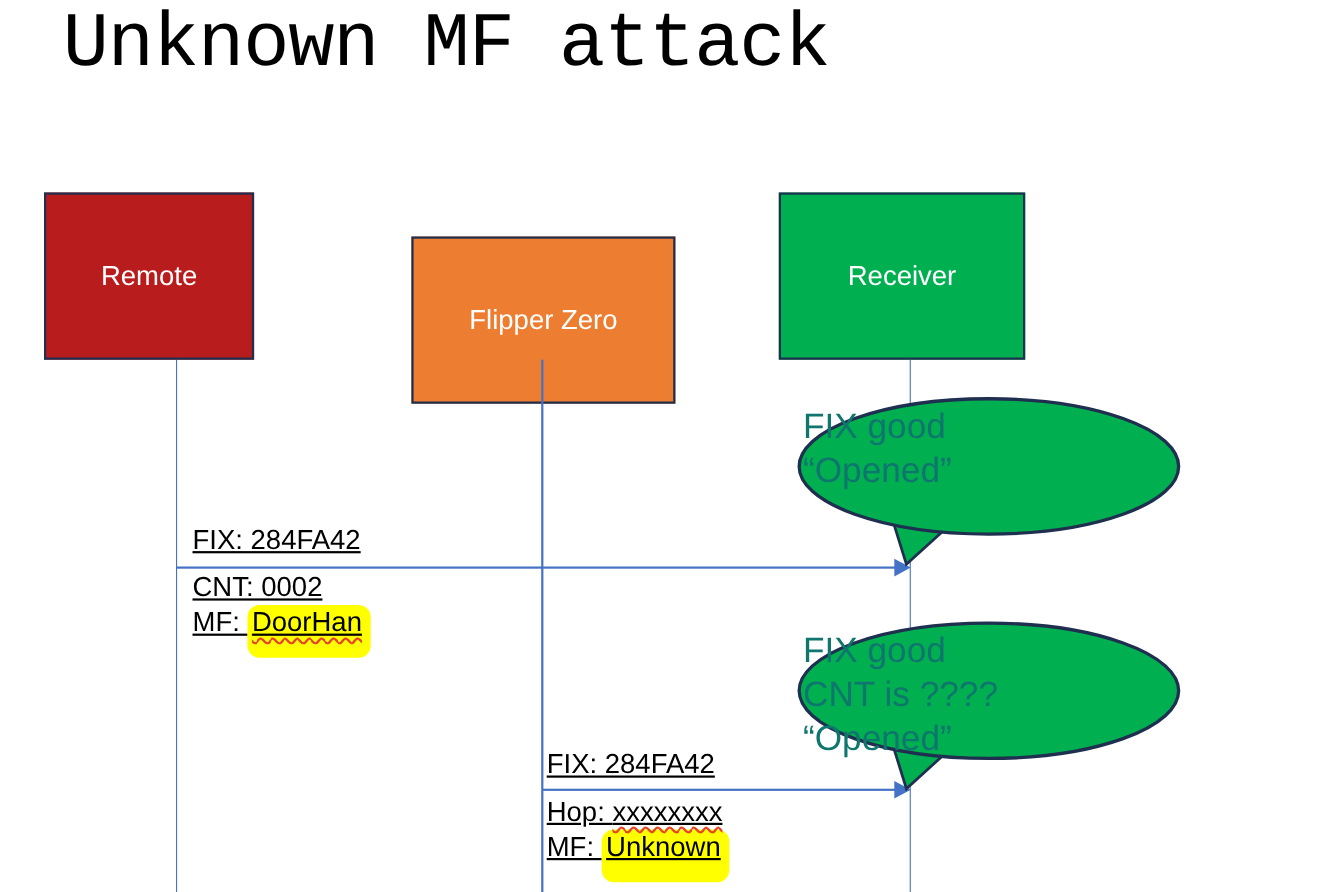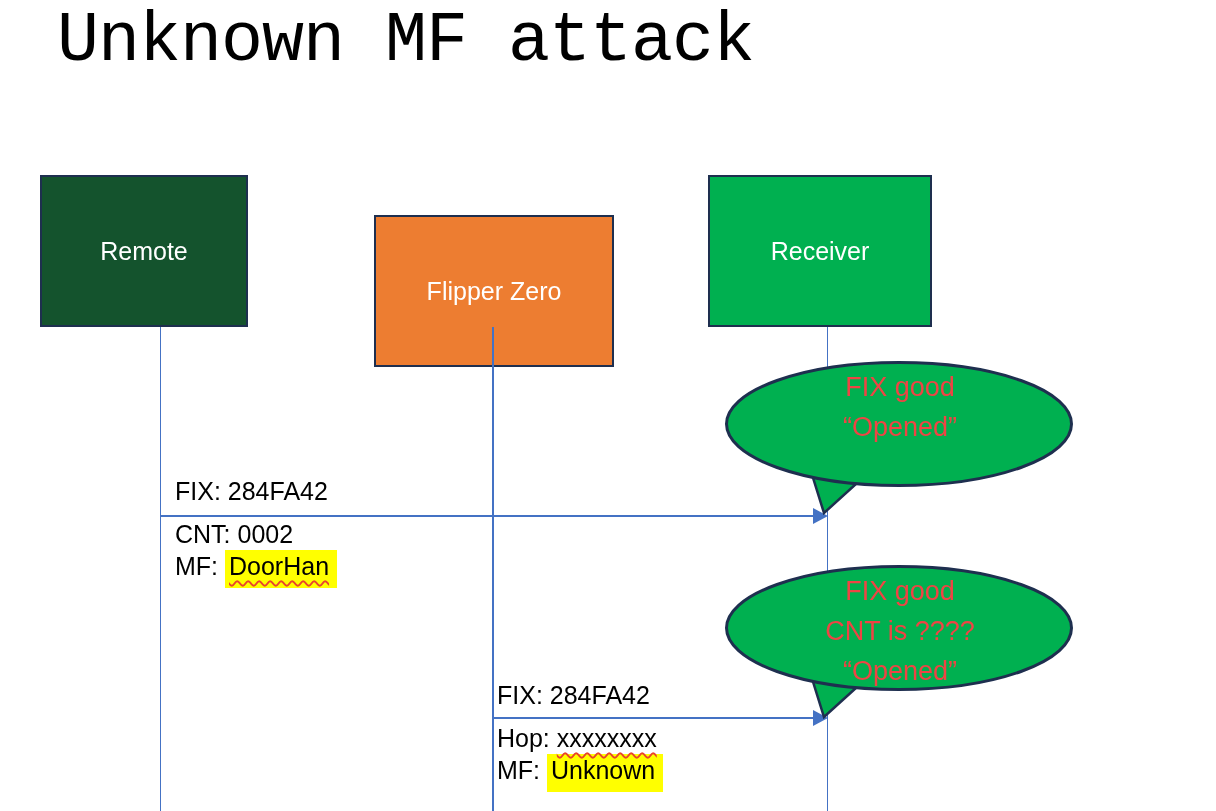--- a/index.html
+++ b/index.html
@@ -19,21 +19,21 @@
   }
 
   
   .actor-box{
     position:absolute;top:175px;height:152px;
     border:2.5px solid #1e2f4f;
     box-sizing:border-box;
     display:flex;align-items:center;justify-content:center;
     color:#ffffff;font-size:25px;
   }
-  .actor-remote{left:40px;width:208px;background:#14532d;}
+  .actor-remote{left:40px;width:191px;background:#b91c1c;}
   .actor-flipper{left:374px;width:240px;background:#ED7D31;margin-top:40px;}
   .actor-receiver{left:708px;width:224px;background:#00B050;}
 
   
   .lifeline{
     position:absolute;top:327px;bottom:0;width:1.5px;
     background:#4472C4;z-index:1;
   }
   .lifeline-remote{left:159.5px;}
   .lifeline-flipper{left:492px;}
@@ -50,52 +50,53 @@
     border-top:8px solid transparent;
     border-bottom:8px solid transparent;
     border-left:15px solid #4472C4;
   }
   .arrow1-head{left:813px;top:508px;}
   .arrow2-head{left:813px;top:710px;}
 
   
   .msg-line{
     position:absolute;font-size:25px;color:#000000;
-    white-space:nowrap;z-index:3;
+    white-space:nowrap;z-index:3;text-decoration:underline;
   }
   .m1l1{left:175px;top:477px;}
   .m1l2{left:175px;top:520px;}
   .m1l3{left:175px;top:552px;}
   .m2l1{left:497px;top:681px;}
   .m2l2{left:497px;top:724px;}
   .m2l3{left:497px;top:756px;}
 
   .hl{
     background:#FFFF00;
-    padding:2px 8px 8px 4px;
+    padding:2px 8px 18px 4px;
+    border-radius:11px;
   }
   .squiggle{
     text-decoration-line:underline;
     text-decoration-style:wavy;
     text-decoration-color:#E8442C;
     text-decoration-thickness:1.5px;
     text-underline-offset:5px;
   }
 
   
   .callout{
     position:absolute;width:380px;height:175px;z-index:4;
   }
   .callout1{left:710px;top:352px;}
   .callout2{left:710px;top:556px;}
   .callout svg{position:absolute;left:0;top:0;}
   .callout-text{
     position:absolute;left:20px;top:15px;width:340px;
-    text-align:center;font-size:27px;line-height:40px;
-    color:#ef4444;white-space:nowrap;
+    text-align:left;font-size:32px;line-height:40px;
+    color:#0f766e;white-space:nowrap;
   }
 </style>
 </head>
 <body>
 
 <div id="canvas">
 
   <div class="slide-title">Unknown MF attack</div>
 
   <div class="actor-box actor-remote">

